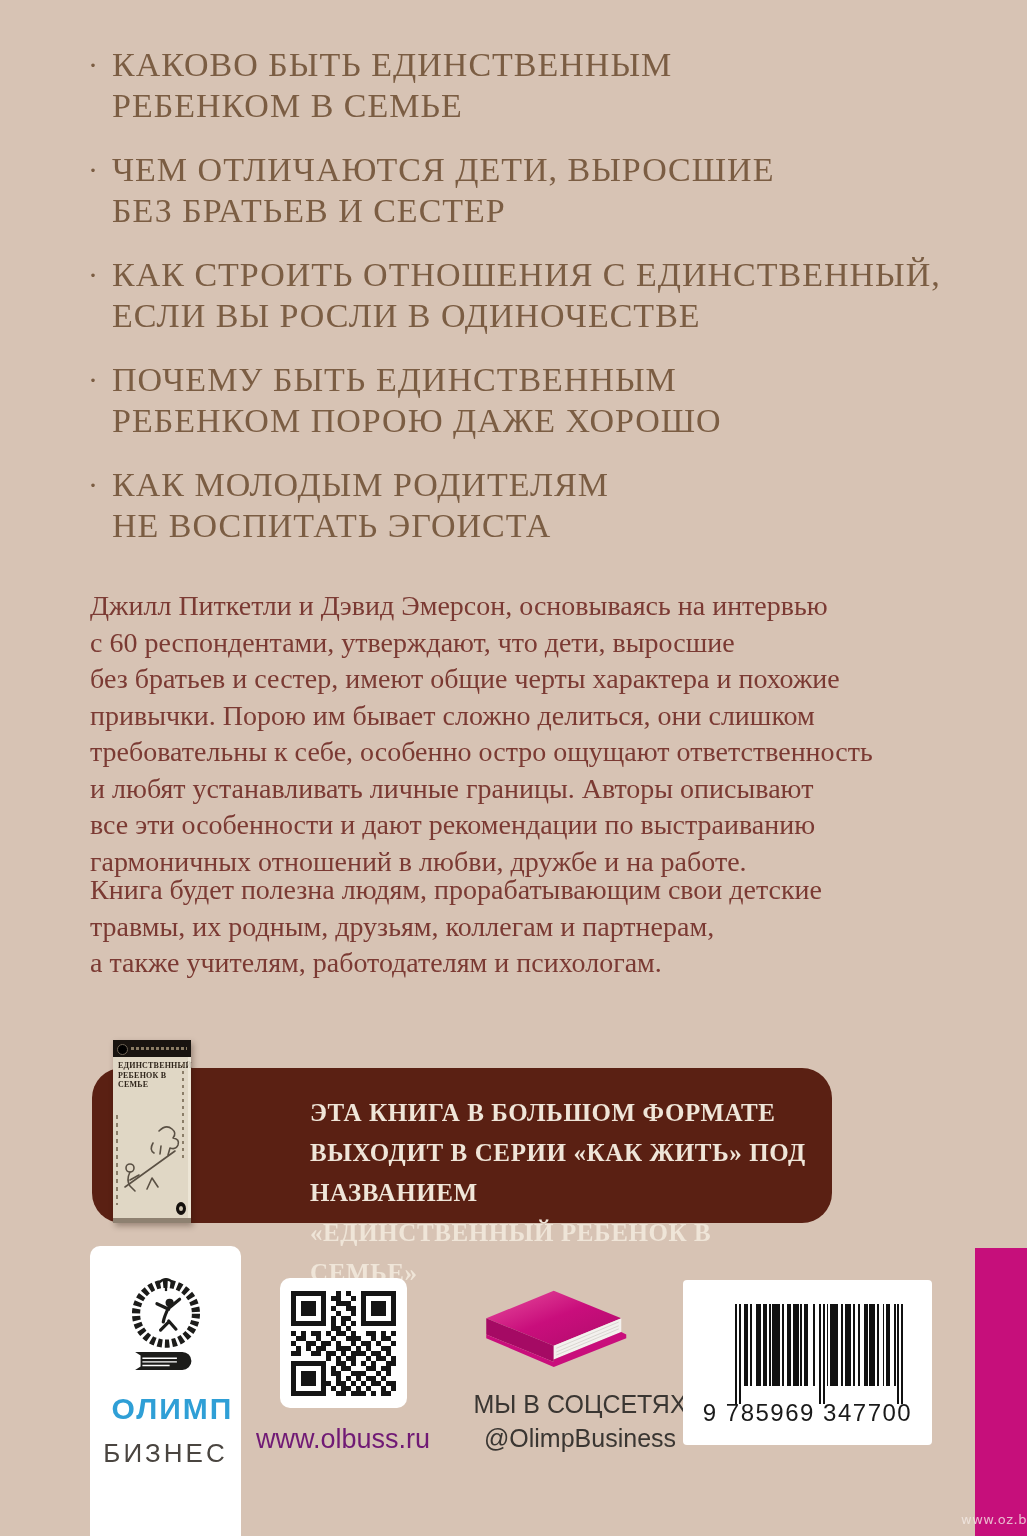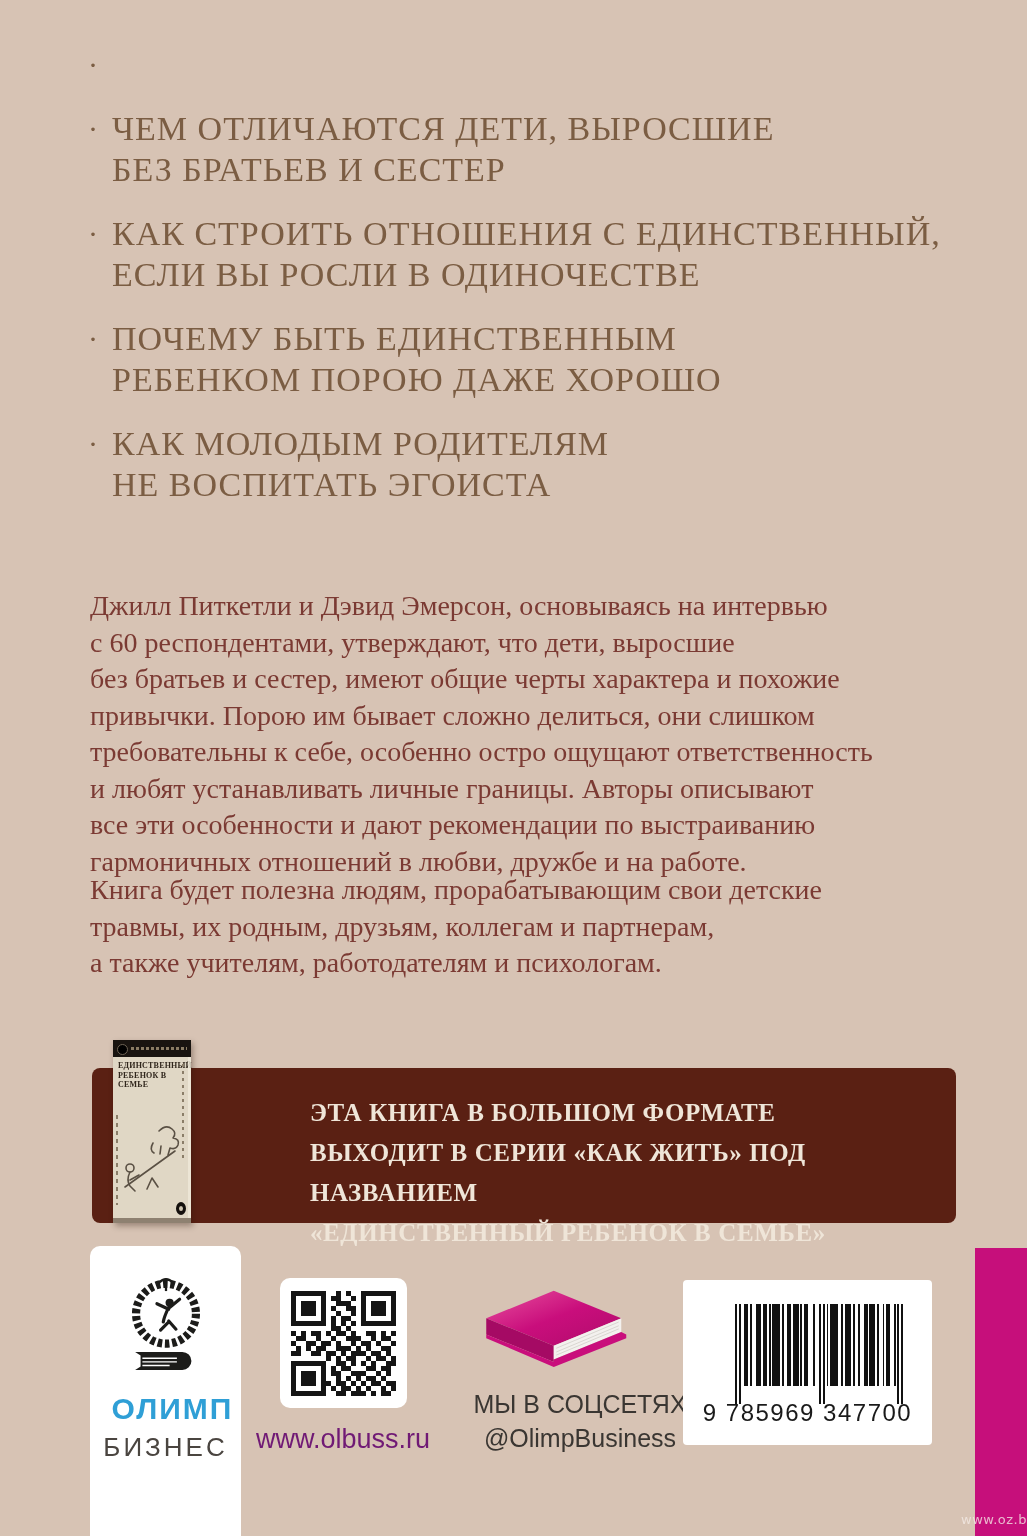--- a/index.html
+++ b/index.html
@@ -11,21 +11,21 @@
   
   .bullets{position:absolute;left:88px;top:44px;width:880px;}
   .bullet{display:flex;margin-bottom:23px;color:#7b5d43;font-size:34px;line-height:41px;letter-spacing:1px;}
   .bullet .dot{flex:0 0 24px;font-size:30px;}
   .bullet .txt{white-space:pre-line;}
   
   .para{position:absolute;left:90px;width:800px;color:#7b3a33;font-size:28px;line-height:36.5px;white-space:pre-line;}
   .para1{top:572px;margin-top:16px;}
   .para2{top:872px;}
   
-  .promo{position:absolute;left:92px;top:1068px;width:864px;height:155px;background:#5a2013;border-radius:8px;}
+  .promo{position:absolute;left:92px;top:1068px;width:740px;height:155px;background:#5a2013;border-radius:30px;}
   .promo-text{padding:25px 10px 0 218px;color:#efe5d8;font-weight:bold;font-size:25px;line-height:40px;letter-spacing:0.6px;white-space:pre-line;}
   
   .book-thumb{position:absolute;left:113px;top:1040px;width:78px;height:183px;background:#e0d7c5;z-index:2;
     box-shadow:2px 3px 6px rgba(40,20,10,.35);}
   .bt-band{position:absolute;left:0;top:0;right:0;height:17px;background:#191410;}
   .bt-band-oval{position:absolute;left:4px;top:4px;width:9px;height:9px;border-radius:50%;background:#000;border:1px solid #6e6354;}
   .bt-band-dash{position:absolute;left:18px;right:4px;top:7px;height:3px;
     background:repeating-linear-gradient(90deg,#8a7c64 0 3px,transparent 3px 5px);}
   .bt-title{position:absolute;left:5px;top:21px;color:#30261c;font-weight:bold;font-size:8px;line-height:9.5px;letter-spacing:0.2px;white-space:pre-line;}
   .bt-rdash{position:absolute;right:7px;top:24px;height:95px;width:2px;
@@ -34,40 +34,42 @@
     background:repeating-linear-gradient(#8a7d68 0 4px,transparent 4px 8px);}
   .bt-illu{position:absolute;left:6px;bottom:14px;width:62px;height:92px;}
   .bt-logo{position:absolute;right:5px;bottom:8px;width:10px;height:13px;border-radius:50%;background:#14100d;}
   .bt-logo:after{content:"";position:absolute;left:3px;top:4px;width:4px;height:5px;border-radius:50%;background:#cfc5b2;}
   .bt-bottom{position:absolute;left:0;right:0;bottom:0;height:5px;background:#4a3a2c;opacity:.55;}
   .bt-edge{position:absolute;right:0;top:17px;bottom:5px;width:3px;background:#efe8d8;opacity:.8;}
   
   .olimp-card{position:absolute;left:90px;top:1246px;width:151px;height:290px;background:#ffffff;border-radius:10px 10px 0 0;text-align:center;}
   .olimp-emblem{width:118px;height:118px;margin:26px auto 0;display:block;}
   .olimp-name{font-family:"Liberation Sans",sans-serif;font-weight:bold;color:#2f9fd6;font-size:30px;letter-spacing:2px;margin-top:2px;padding-left:14px;}
-  .olimp-sub{font-family:"Liberation Sans",sans-serif;color:#4a4540;font-size:26px;letter-spacing:3px;margin-top:6px;}
+  .olimp-sub{font-family:"Liberation Sans",sans-serif;color:#4a4540;font-size:26px;letter-spacing:3px;margin-top:12px;}
   .qr-card{position:absolute;left:280px;top:1278px;width:127px;height:130px;background:#fff;border-radius:10px;padding:0;}
   .qr-box{position:absolute;left:11px;top:11px;right:11px;bottom:11px;}
   .site{position:absolute;left:243px;top:1424px;width:200px;text-align:center;font-family:"Liberation Sans",sans-serif;font-size:27px;color:#701a75;}
   .social-book{position:absolute;left:470px;top:1282px;width:165px;height:100px;}
   .social-line{position:absolute;width:220px;text-align:center;font-family:"Liberation Sans",sans-serif;color:#3a3632;font-size:25px;margin-left:27px;}
   .social-1{left:443px;top:1390px;}
   .social-2{left:443px;top:1424px;}
   .barcode-card{position:absolute;left:683px;top:1280px;width:249px;height:165px;background:#fff;border-radius:4px;}
   .barcode-bars{position:absolute;left:52px;top:24px;width:168px;height:102px;}
   .barcode-digits{position:absolute;left:12px;bottom:18px;width:225px;text-align:center;font-family:"Liberation Sans",sans-serif;font-size:24px;letter-spacing:1.5px;color:#1a1a1a;}
   .pink-stripe{position:absolute;left:975px;top:1248px;width:52px;height:288px;background:#c60f7b;}
   .watermark{position:absolute;left:961px;top:1512px;width:70px;font-family:"DejaVu Sans",sans-serif;font-size:13px;color:rgba(243,235,230,0.78);letter-spacing:0.5px;z-index:5;}
 </style>
 </head>
 <body>
 
 <div class="bullets">
   <div class="bullet">
       <span class="dot">·</span>
+      <span class="txt">КАКОВО БЫТЬ ЕДИНСТВЕННЫМ
+РЕБЕНКОМ В СЕМЬЕ</span>
     </div>
   <div class="bullet">
       <span class="dot">·</span>
       <span class="txt">ЧЕМ ОТЛИЧАЮТСЯ ДЕТИ, ВЫРОСШИЕ
 БЕЗ БРАТЬЕВ И СЕСТЕР</span>
     </div>
   <div class="bullet">
       <span class="dot">·</span>
       <span class="txt">КАК СТРОИТЬ ОТНОШЕНИЯ С ЕДИНСТВЕННЫЙ,
 ЕСЛИ ВЫ РОСЛИ В ОДИНОЧЕСТВЕ</span>

